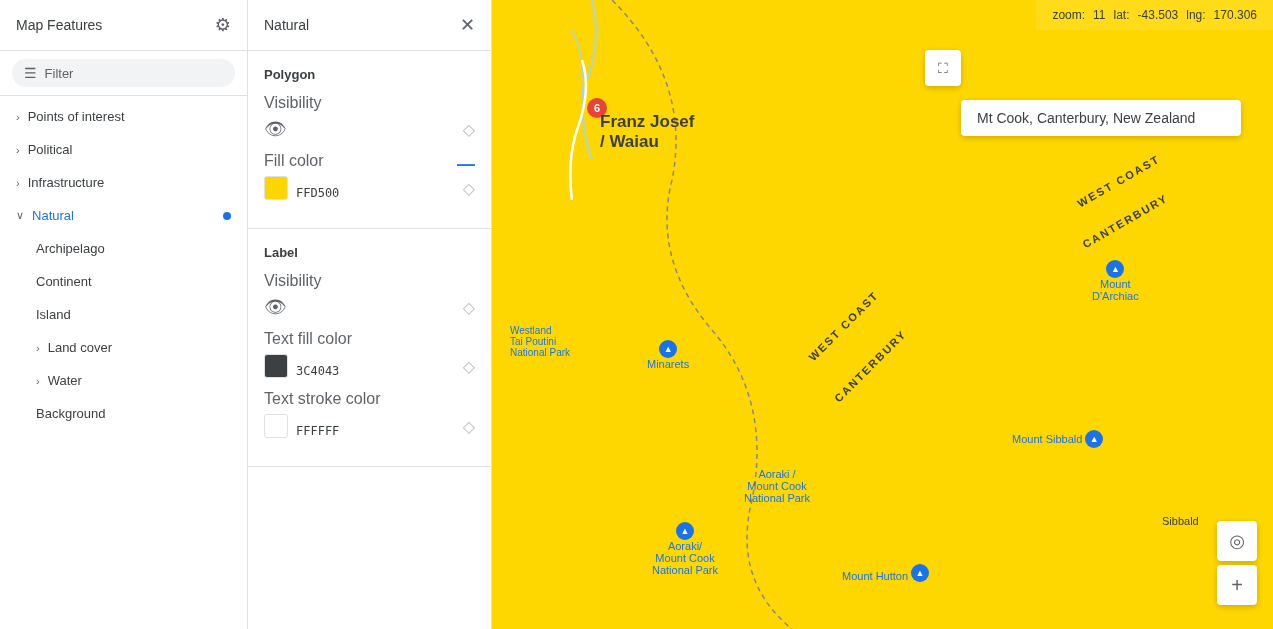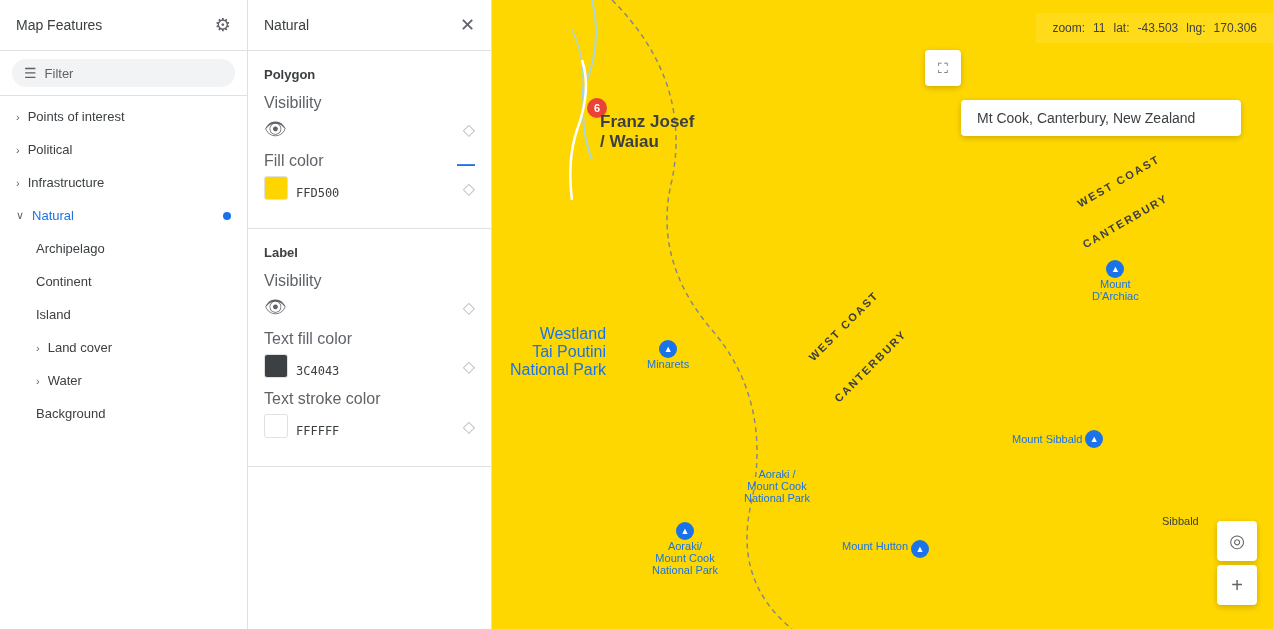--- a/index.html
+++ b/index.html
@@ -198,21 +198,21 @@
     
     .map-area {
       flex: 1;
       background: #FFD700;
       position: relative;
       overflow: hidden;
     }
 
     .map-top-bar {
       position: absolute;
-      top: 13px;
+      top: 0;
       right: 0;
       display: flex;
       align-items: center;
       gap: 8px;
       padding: 8px 16px;
       font-size: 12px;
       color: #3c4043;
       background: rgba(255,255,255,0.1);
       z-index: 10;
     }
@@ -442,21 +442,21 @@
       <div style="width:18px; height:18px; background:#1a73e8; border-radius:50%; color:white; font-size:9px; text-align:center; line-height:18px; font-weight:bold;">▲</div>
     </div>
     <div>Mount</div>
     <div>D'Archiac</div>
   </div>
 
   <div style="position:absolute; top:320px; left:305px; font-size:11px; color:#3c4043; font-weight:600; letter-spacing:2px; transform:rotate(-45deg); z-index:5;">WEST COAST</div>
 
   <div style="position:absolute; top:360px; left:330px; font-size:11px; color:#3c4043; font-weight:600; letter-spacing:2px; transform:rotate(-45deg); z-index:5;">CANTERBURY</div>
 
-  <div style="position:absolute; top:325px; left:18px; font-size:16px; color:#1a73e8; font-weight:500; text-align:right; z-index:5;">
+  <div style="position:absolute; top:325px; left:18px; font-size:10px; color:#1a73e8; font-weight:500; text-align:left; z-index:5;">
     <div>Westland</div>
     <div>Tai Poutini</div>
     <div>National Park</div>
   </div>
 
   <div style="position:absolute; top:340px; left:155px; font-size:11px; color:#1a73e8; font-weight:500; z-index:5; display:flex; flex-direction:column; align-items:center;">
     <div style="width:18px; height:18px; background:#1a73e8; border-radius:50%; color:white; font-size:9px; text-align:center; line-height:18px;">▲</div>
     <div>Minarets</div>
   </div>
 
@@ -476,21 +476,21 @@
   </div>
 
   <div style="position:absolute; top:522px; left:160px; font-size:11px; color:#1a73e8; font-weight:500; text-align:center; z-index:5; display:flex; flex-direction:column; align-items:center;">
     <div style="width:18px; height:18px; background:#1a73e8; border-radius:50%; color:white; font-size:9px; text-align:center; line-height:18px;">▲</div>
     <div>Aoraki/</div>
     <div>Mount Cook</div>
     <div>National Park</div>
   </div>
 
   <div style="position:absolute; top:540px; left:350px; font-size:11px; color:#1a73e8; font-weight:500; z-index:5; display:flex; flex-direction:column; align-items:center;">
-    <div style="display:flex; align-items:flex-start; gap:3px;">
+    <div style="display:flex; align-items:flex-end; gap:3px;margin-top:24px;">
       <span>Mount Hutton</span>
       <div style="width:18px; height:18px; background:#1a73e8; border-radius:50%; color:white; font-size:9px; text-align:center; line-height:18px;">▲</div>
     </div>
   </div>
 
   <div class="map-controls-bottom">
     <div class="map-control-btn">
       <span>◎</span>
     </div>
     <div class="map-control-btn">

